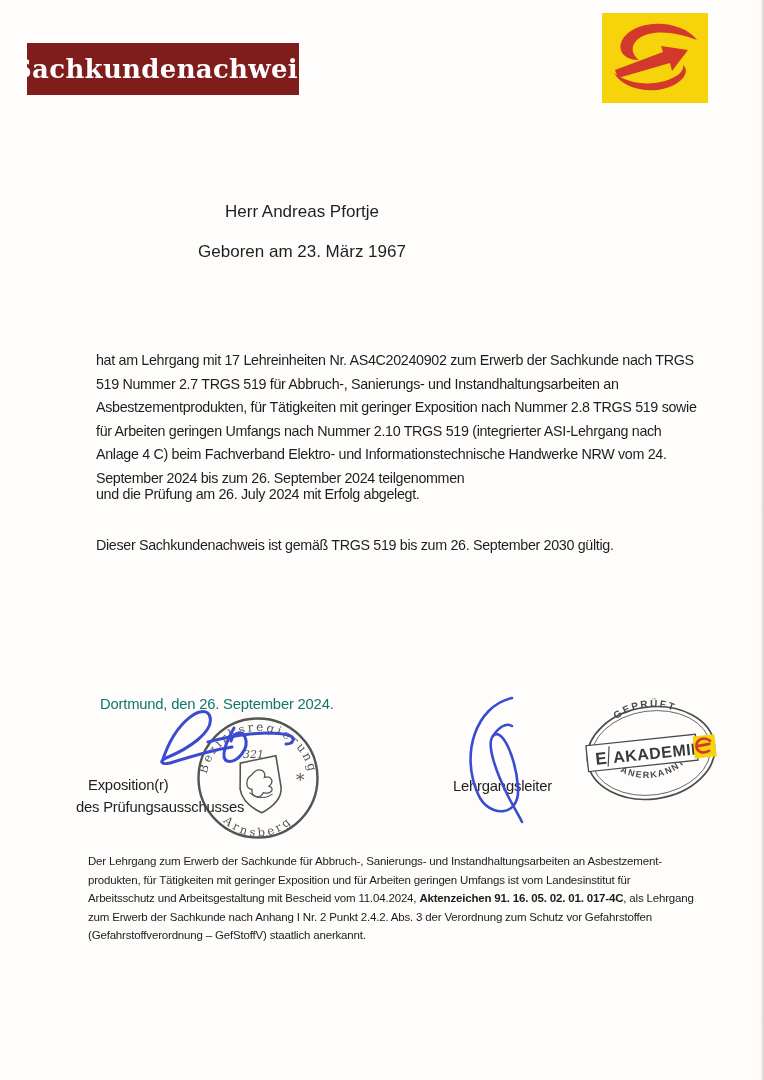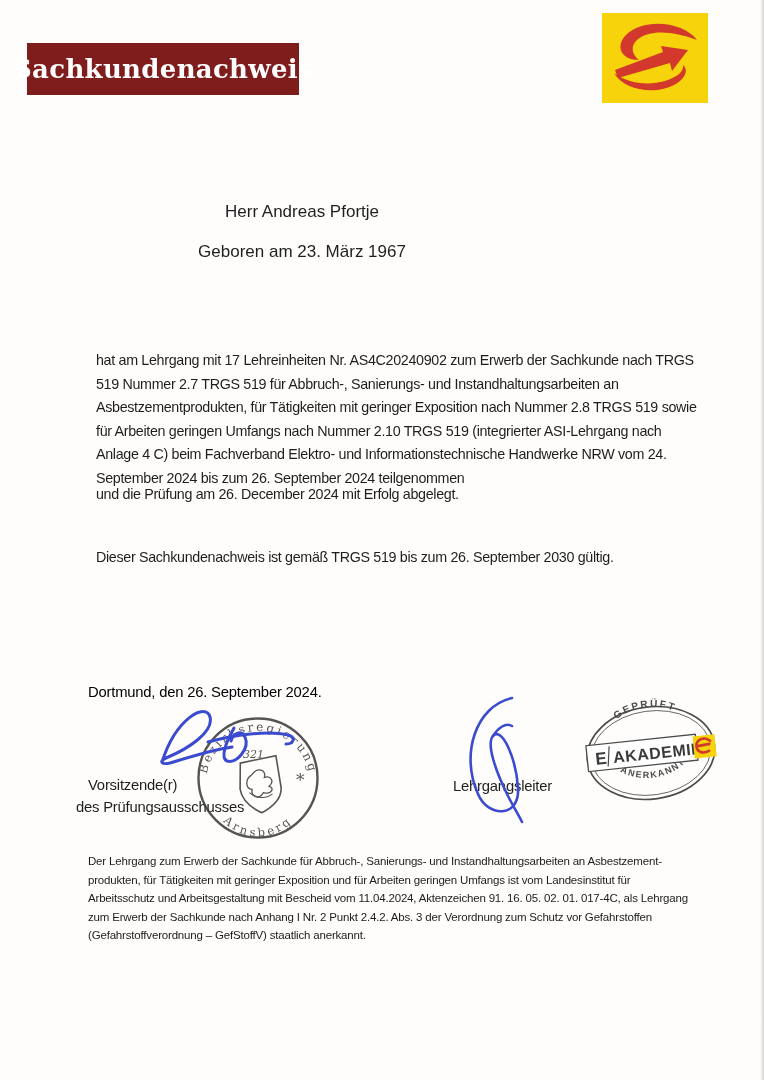--- a/index.html
+++ b/index.html
@@ -26,40 +26,40 @@
   
   .recipient{position:absolute;left:0;top:203px;width:604px;text-align:center;}
   .recipient p{margin:0 0 22px 0;font-size:17px;line-height:18px;color:#1f1f1f;}
   
   .para{
     position:absolute;left:88px;width:602px;margin:8px;
     font-size:14.3px;line-height:23.6px;letter-spacing:-0.33px;color:#1e1e1e;
   }
   .p1{top:341px;}
   .p2{top:475px;}
-  .p3{top:538px;}
+  .p3{top:526px;}
   .dateline{
-    position:absolute;left:88px;top:684px;margin:0;
-    font-size:14.8px;letter-spacing:-0.2px;color:#000000;
+    position:absolute;left:88px;top:684px;margin:12px;
+    font-size:14.8px;letter-spacing:-0.2px;color:#0f766e;
   }
   
   .role{position:absolute;font-size:14.8px;letter-spacing:-0.2px;color:#1e1e1e;z-index:1;margin:0;}
   .role-left-1{left:88px;top:777px;}
   .role-left-2{left:76px;top:799px;}
   .role-right{left:453px;top:778px;}
   .sig-left{position:absolute;left:146px;top:700px;width:208px;height:96px;z-index:3;}
   .sig-right{position:absolute;left:446px;top:692px;width:128px;height:142px;z-index:3;}
   .stamp{position:absolute;left:194px;top:714px;width:128px;height:128px;z-index:2;opacity:.88;}
   .seal{position:absolute;left:582px;top:699px;width:138px;height:108px;transform:rotate(-8deg);}
   
   .footnote{
     position:absolute;left:88px;top:852px;width:606px;margin:0;
     font-size:11.5px;line-height:18.5px;letter-spacing:-0.18px;color:#1c1c1c;
   }
-  .footnote b{font-weight:normal;}
+  .footnote b{font-weight:bold;}
 </style>
 </head>
 <body>
 
 <div class="banner" style="background:#7f1d1d;margin-top:12px;">
   <span>Sachkundenachweis</span>
 </div>
 
 <svg class="logo" viewBox="0 0 106 90" xmlns="http://www.w3.org/2000/svg">
   <rect x="0" y="0" width="106" height="90" fill="#f6d30a"></rect>
@@ -69,21 +69,21 @@
     <path d="M 12,60 C 22,78 58,84 78,68 C 84,63 86,56 81,52 C 82,59 75,64 63,68 C 45,73 25,70 12,60 Z"></path>
   </g>
 </svg>
 
 <div class="recipient">
   <p>Herr Andreas Pfortje</p>
   <p>Geboren am 23. März 1967</p>
 </div>
 
 <p class="para p1">hat am Lehrgang mit 17 Lehreinheiten Nr. AS4C20240902 zum Erwerb der Sachkunde nach TRGS 519 Nummer 2.7 TRGS 519 für Abbruch-, Sanierungs- und Instandhaltungsarbeiten an Asbestzementprodukten, für Tätigkeiten mit geringer Exposition nach Nummer 2.8 TRGS 519 sowie für Arbeiten geringen Umfangs nach Nummer 2.10 TRGS 519 (integrierter ASI-Lehrgang nach Anlage 4 C) beim Fachverband Elektro- und Informationstechnische Handwerke NRW vom 24. September 2024 bis zum 26. September 2024 teilgenommen</p>
-<p class="para p2">und die Prüfung am 26. December 2024 mit Erfolg abgelegt.</p>
+<p class="para p2">und die Prüfung am 26. July 2024 mit Erfolg abgelegt.</p>
 <p class="para p3">Dieser Sachkundenachweis ist gemäß TRGS 519 bis zum 26. September 2030 gültig.</p>
 
 <p class="dateline">Dortmund, den 26. September 2024.</p>
 
 <svg class="sig-left" viewBox="0 0 208 96" xmlns="http://www.w3.org/2000/svg">
   <g fill="none" stroke="#3b4bd0" stroke-width="3" stroke-linecap="round">
     <path d="M 16,62 C 30,18 60,2 64,17 C 68,32 42,49 20,58 C 13,61 15,65 24,63 C 50,55 66,50 86,47"></path>
     <path d="M 88,28 C 80,42 74,58 81,61 C 91,64 104,48 99,37 C 95,29 87,34 85,41"></path>
     <path d="M 62,42 C 88,35 122,30 142,35 C 150,37 148,44 140,44"></path>
   </g>
@@ -103,21 +103,21 @@
   </text>
   <text x="49" y="44" font-family="DejaVu Serif, serif" font-size="11" font-style="italic" fill="#3d3d3d">321</text>
   <text x="102" y="72" font-family="DejaVu Serif, serif" font-size="17" fill="#3d3d3d">*</text>
   <g transform="translate(38,48) rotate(-4 25 25)" fill="none" stroke="#3d3d3d" stroke-width="1.6">
     <path d="M 10,0 L 46,-5 L 49,27 C 49,38 39,46 28,51 C 17,45 9,37 8,26 Z"></path>
     <path stroke-width="1.3" d="M 20,13 C 27,4 36,9 33,16 C 40,14 43,21 37,25 C 43,27 39,34 31,31 C 27,38 18,35 20,27 C 13,26 14,16 20,13"></path>
     <path stroke-width="1.1" d="M 17,30 C 23,36 33,38 40,33"></path>
   </g>
 </svg>
 
-<p class="role role-left-1">Vorsitzende(r)</p>
+<p class="role role-left-1">Exposition(r)</p>
 <p class="role role-left-2">des Prüfungsausschusses</p>
 <p class="role role-right">Lehrgangsleiter</p>
 
 <svg class="sig-right" viewBox="0 0 128 142" xmlns="http://www.w3.org/2000/svg">
   <g fill="none" stroke="#3b4bd0" stroke-width="2.6" stroke-linecap="round">
     <path d="M 66,6 C 30,14 14,62 32,102 C 42,126 74,126 72,96 C 70,66 56,34 47,44 C 40,52 50,80 62,104 C 67,114 72,122 76,130"></path>
     <path d="M 47,44 C 52,36 60,30 66,34"></path>
   </g>
 </svg>
 

